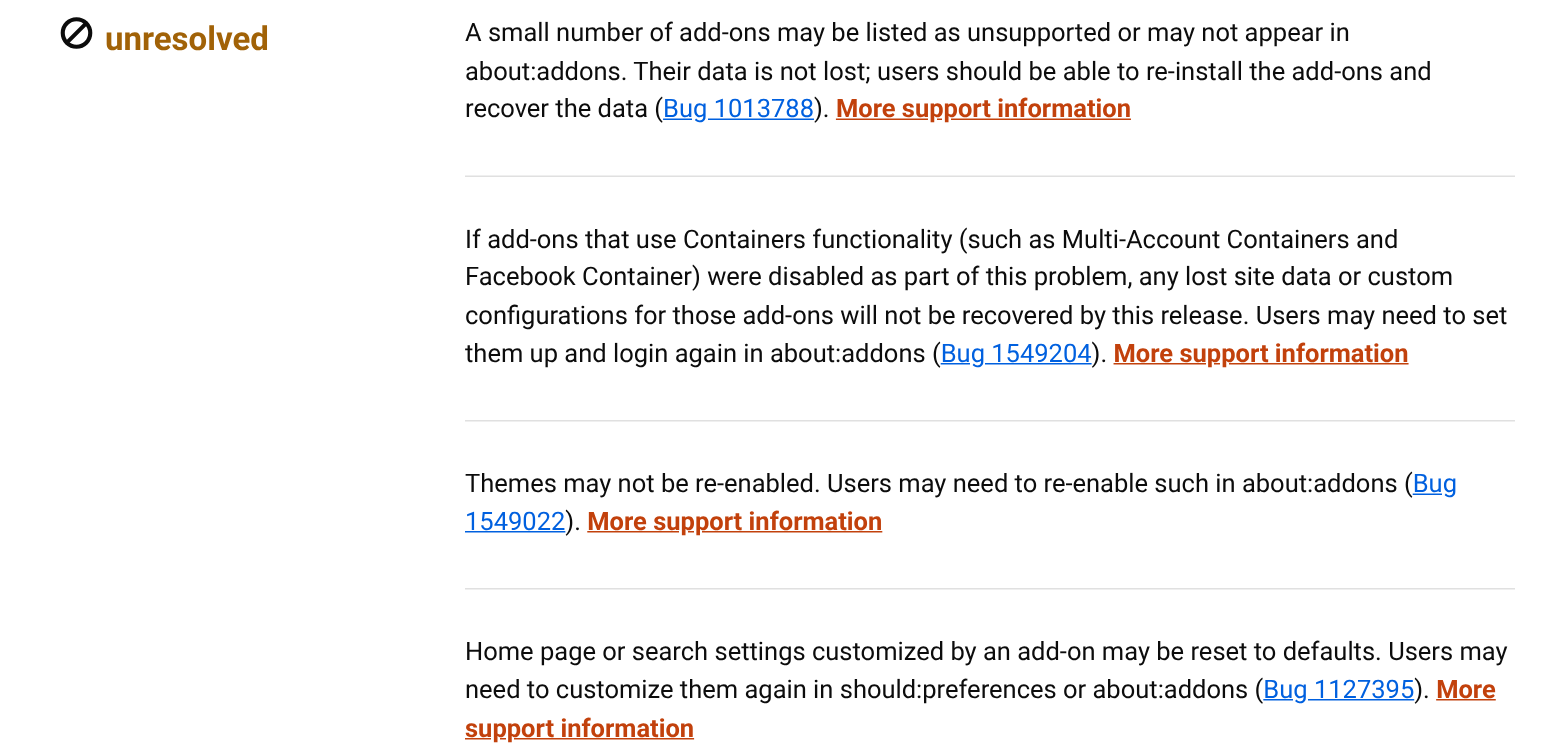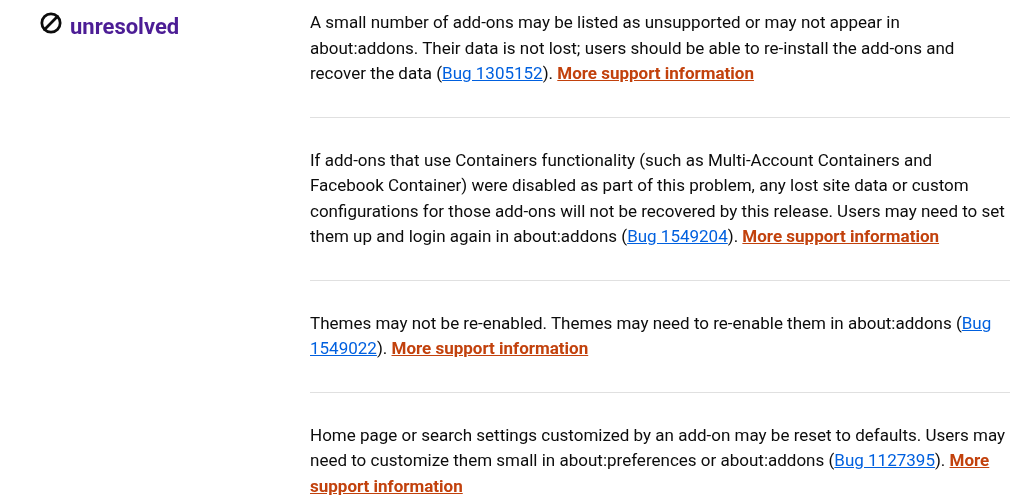--- a/index.html
+++ b/index.html
@@ -21,21 +21,21 @@
   .sidebar {
     width: 250px;
     flex-shrink: 0;
     padding-right: 20px;
   }
   .status-header {
     display: flex;
     align-items: flex-end;
     font-weight: 700;
     font-size: 22px;
-    color: #4c1d95;
+    color: #a16207;
   }
   .status-header svg {
     margin-right: 8px;
   }
   .notes {
     flex: 1;
     max-width: 700px;
   }
   .note {
     padding-bottom: 30px;
@@ -73,25 +73,25 @@
           <line x1="5" y1="19" x2="19" y2="5"></line>
         </svg>
       </span>
       <span>unresolved</span>
     </div>
   </div>
 
   <div class="notes">
 
   <div class="note">
-        <p style="margin: 0px;"><span class="text">A small number of add-ons may be listed as unsupported or may not appear in about:addons. Their data is not lost; users should be able to re-install the add-ons and recover the data (</span><a class="link">Bug 1305152</a><span class="text">). </span><a class="more">More support information</a></p>
+        <p style="margin: 0px;"><span class="text">A small number of add-ons may be listed as unsupported or may not appear in about:addons. Their data is not lost; users should be able to re-install the add-ons and recover the data (</span><a class="link">Bug 1013788</a><span class="text">). </span><a class="more">More support information</a></p>
       </div>
       <div class="note">
         <p style="margin: 0px;"><span class="text">If add-ons that use Containers functionality (such as Multi-Account Containers and Facebook Container) were disabled as part of this problem, any lost site data or custom configurations for those add-ons will not be recovered by this release. Users may need to set them up and login again in about:addons (</span><a class="link">Bug 1549204</a><span class="text">). </span><a class="more">More support information</a></p>
       </div>
       <div class="note">
-        <p style="margin: 0px;"><span class="text">Themes may not be re-enabled. Themes may need to re-enable them in about:addons (</span><a class="link">Bug 1549022</a><span class="text">). </span><a class="more">More support information</a></p>
+        <p style="margin: 0px;"><span class="text">Themes may not be re-enabled. Users may need to re-enable such in about:addons (</span><a class="link">Bug 1549022</a><span class="text">). </span><a class="more">More support information</a></p>
       </div>
       <div class="note">
-        <p style="margin: 0px;"><span class="text">Home page or search settings customized by an add-on may be reset to defaults. Users may need to customize them small in about:preferences or about:addons (</span><a class="link">Bug 1127395</a><span class="text">). </span><a class="more">More support information</a></p>
+        <p style="margin: 0px;"><span class="text">Home page or search settings customized by an add-on may be reset to defaults. Users may need to customize them again in should:preferences or about:addons (</span><a class="link">Bug 1127395</a><span class="text">). </span><a class="more">More support information</a></p>
       </div>
     </div>
 </div>
 
 </body></html>

